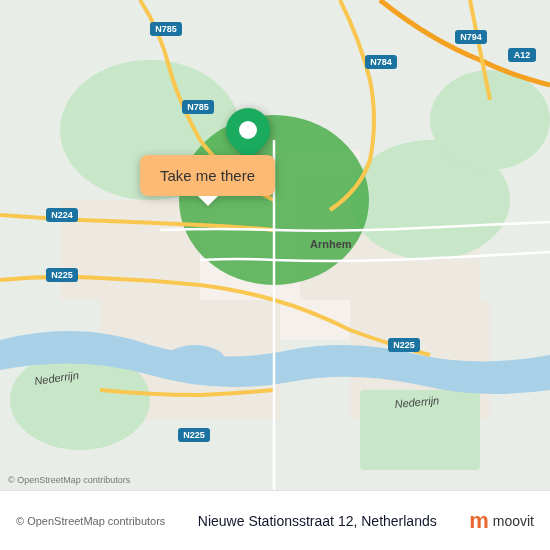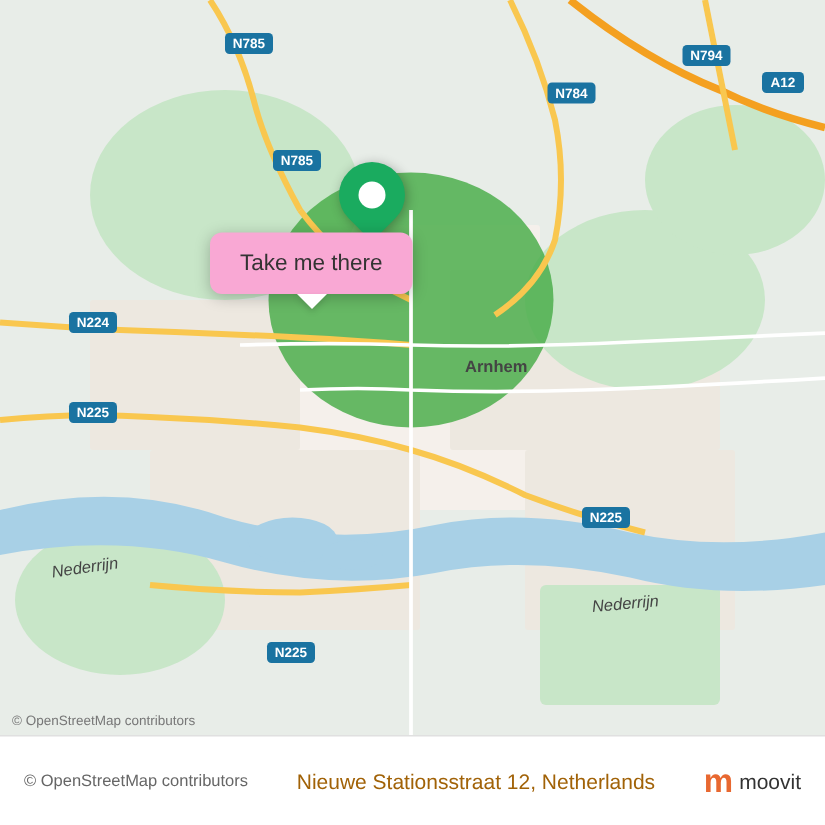--- a/index.html
+++ b/index.html
@@ -30,21 +30,21 @@
       position: absolute;
       top: 155px;
       left: 140px;
       display: flex;
       flex-direction: column;
       align-items: center;
       pointer-events: none;
     }
 
     #callout-box {
-      background: #f9a8d4;
+      background: #fdba74;
       border-radius: 8px;
       padding: 12px 20px;
       box-shadow: 0 2px 10px rgba(0,0,0,0.25);
       font-size: 15px;
       font-weight: 500;
       color: #333;
       white-space: nowrap;
       pointer-events: all;
       cursor: pointer;
     }
@@ -103,21 +103,21 @@
     }
 
     #attribution {
       font-size: 11px;
       color: #666;
     }
 
     #address-text {
       font-size: 14px;
       font-weight: 500;
-      color: #a16207;
+      color: #0f172a;
       flex: 1;
       text-align: center;
     }
 
     #moovit-logo {
       display: flex;
       align-items: center;
       gap: 4px;
     }
 

